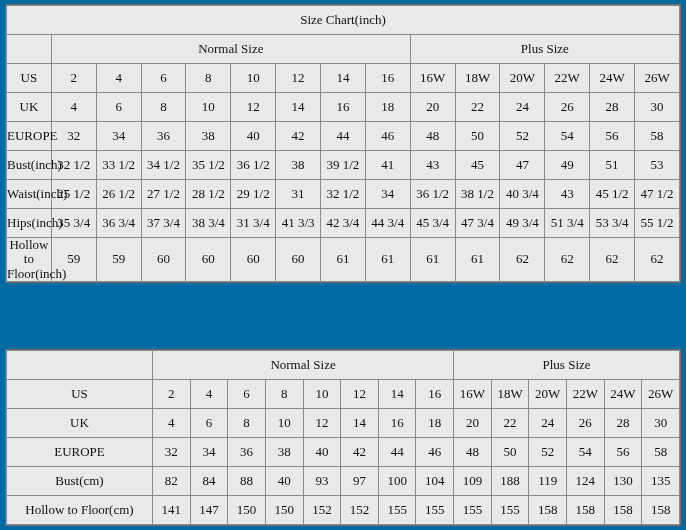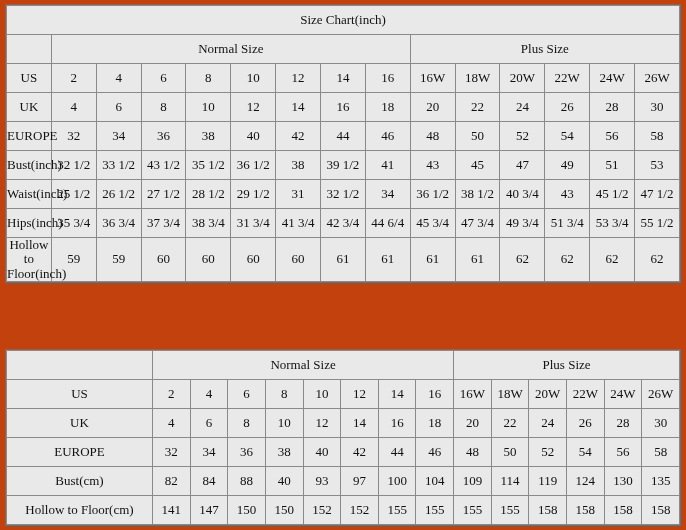--- a/index.html
+++ b/index.html
@@ -14,21 +14,21 @@
     color: #111;
     overflow: hidden;
   }
   .page {
     width: 686px;
     height: 530px;
     box-sizing: border-box;
     display: flex;
     flex-direction: column;
     justify-content: space-between;
-    background: #c2410c;
+    background: #0369a1;
   }
   .chart-block {
     width: 676px;
     margin: 4px auto 0 auto;
     background: #e9e9e9;
     border: 1px solid #6e6e6e;
     box-sizing: border-box;
   }
   table.size-table {
     width: 100%;
@@ -137,21 +137,21 @@
           <td>52</td>
           <td>54</td>
           <td>56</td>
           <td>58</td>
         </tr>
 
         <tr>
           <td class="label-col row-label">Bust(inch)</td>
           <td>32 1/2</td>
           <td>33 1/2</td>
-          <td>43 1/2</td>
+          <td>34 1/2</td>
           <td>35 1/2</td>
           <td>36 1/2</td>
           <td>38</td>
           <td>39 1/2</td>
           <td>41</td>
           <td>43</td>
           <td>45</td>
           <td>47</td>
           <td>49</td>
           <td>51</td>
@@ -176,23 +176,23 @@
           <td>47 1/2</td>
         </tr>
 
         <tr>
           <td class="label-col row-label">Hips(inch)</td>
           <td>35 3/4</td>
           <td>36 3/4</td>
           <td>37 3/4</td>
           <td>38 3/4</td>
           <td>31 3/4</td>
-          <td>41 3/4</td>
+          <td>41 3/3</td>
           <td>42 3/4</td>
-          <td>44 6/4</td>
+          <td>44 3/4</td>
           <td>45 3/4</td>
           <td>47 3/4</td>
           <td>49 3/4</td>
           <td>51 3/4</td>
           <td>53 3/4</td>
           <td>55 1/2</td>
         </tr>
 
         <tr>
           <td class="label-col row-label">Hollow to Floor(inch)</td>
@@ -282,21 +282,21 @@
           <td class="label-col row-label">Bust(cm)</td>
           <td>82</td>
           <td>84</td>
           <td>88</td>
           <td>40</td>
           <td>93</td>
           <td>97</td>
           <td>100</td>
           <td>104</td>
           <td>109</td>
-          <td>114</td>
+          <td>188</td>
           <td>119</td>
           <td>124</td>
           <td>130</td>
           <td>135</td>
         </tr>
 
 
 
         <tr>
           <td class="label-col row-label">Hollow to Floor(cm)</td>

